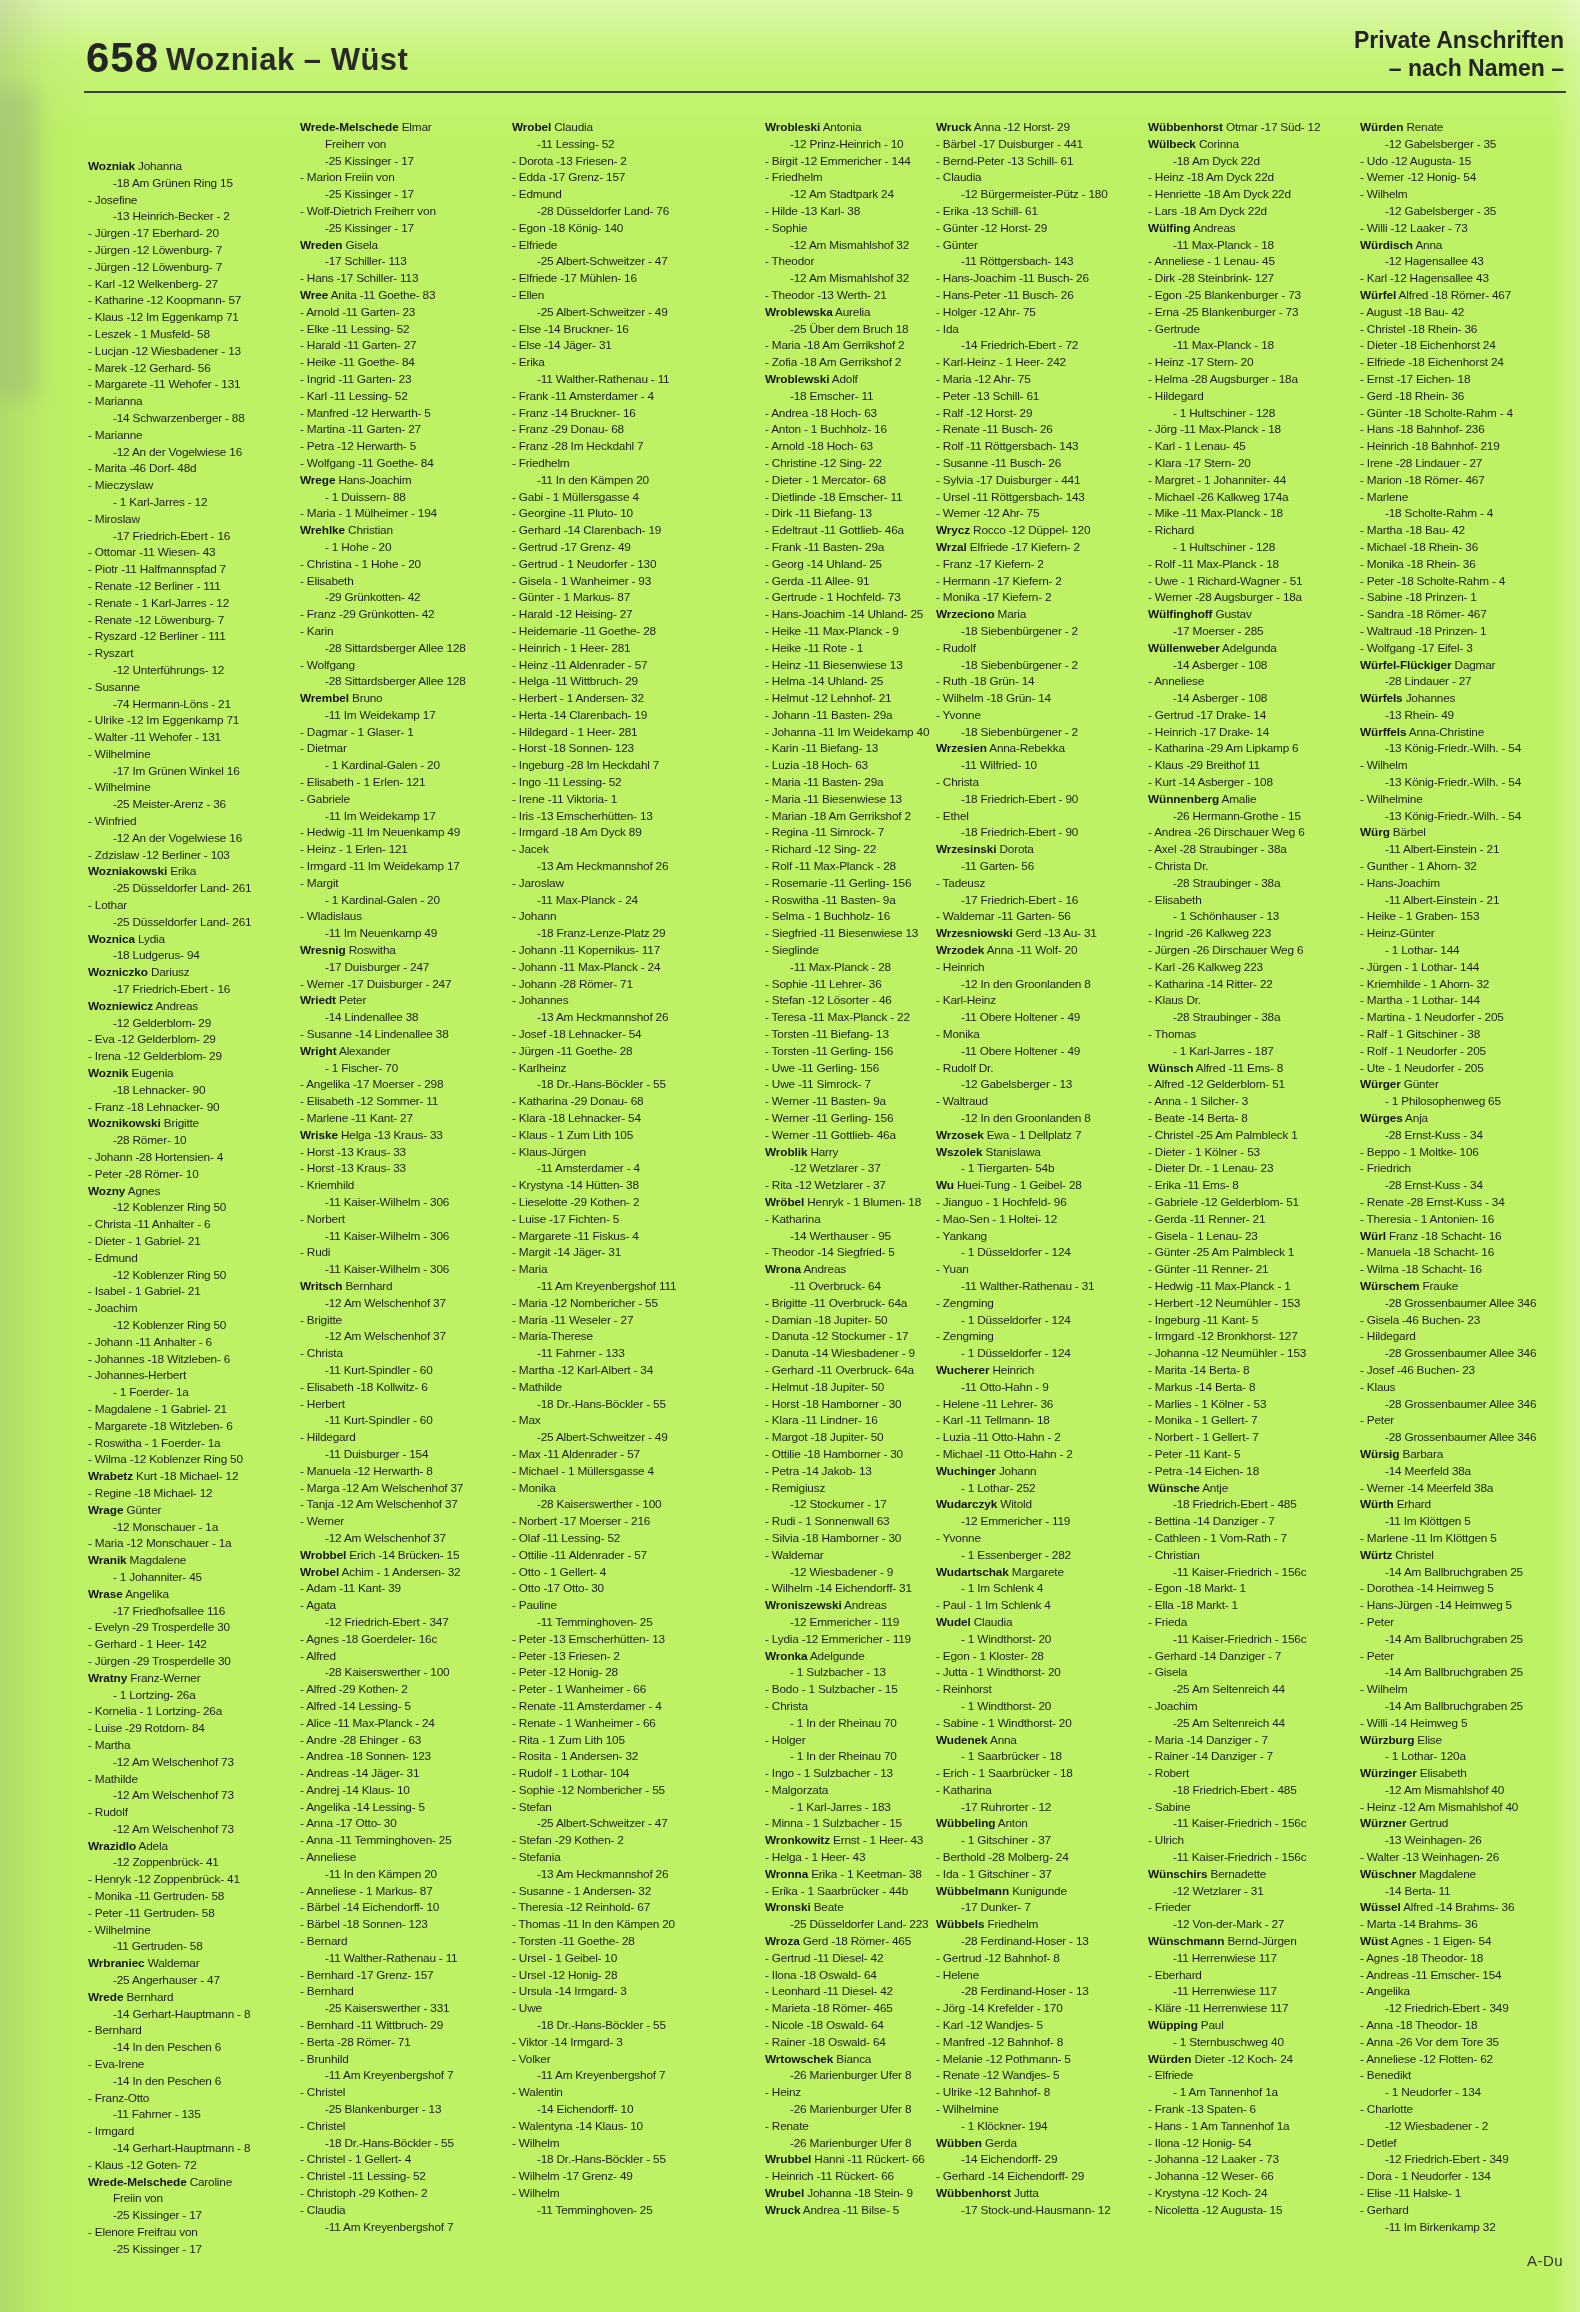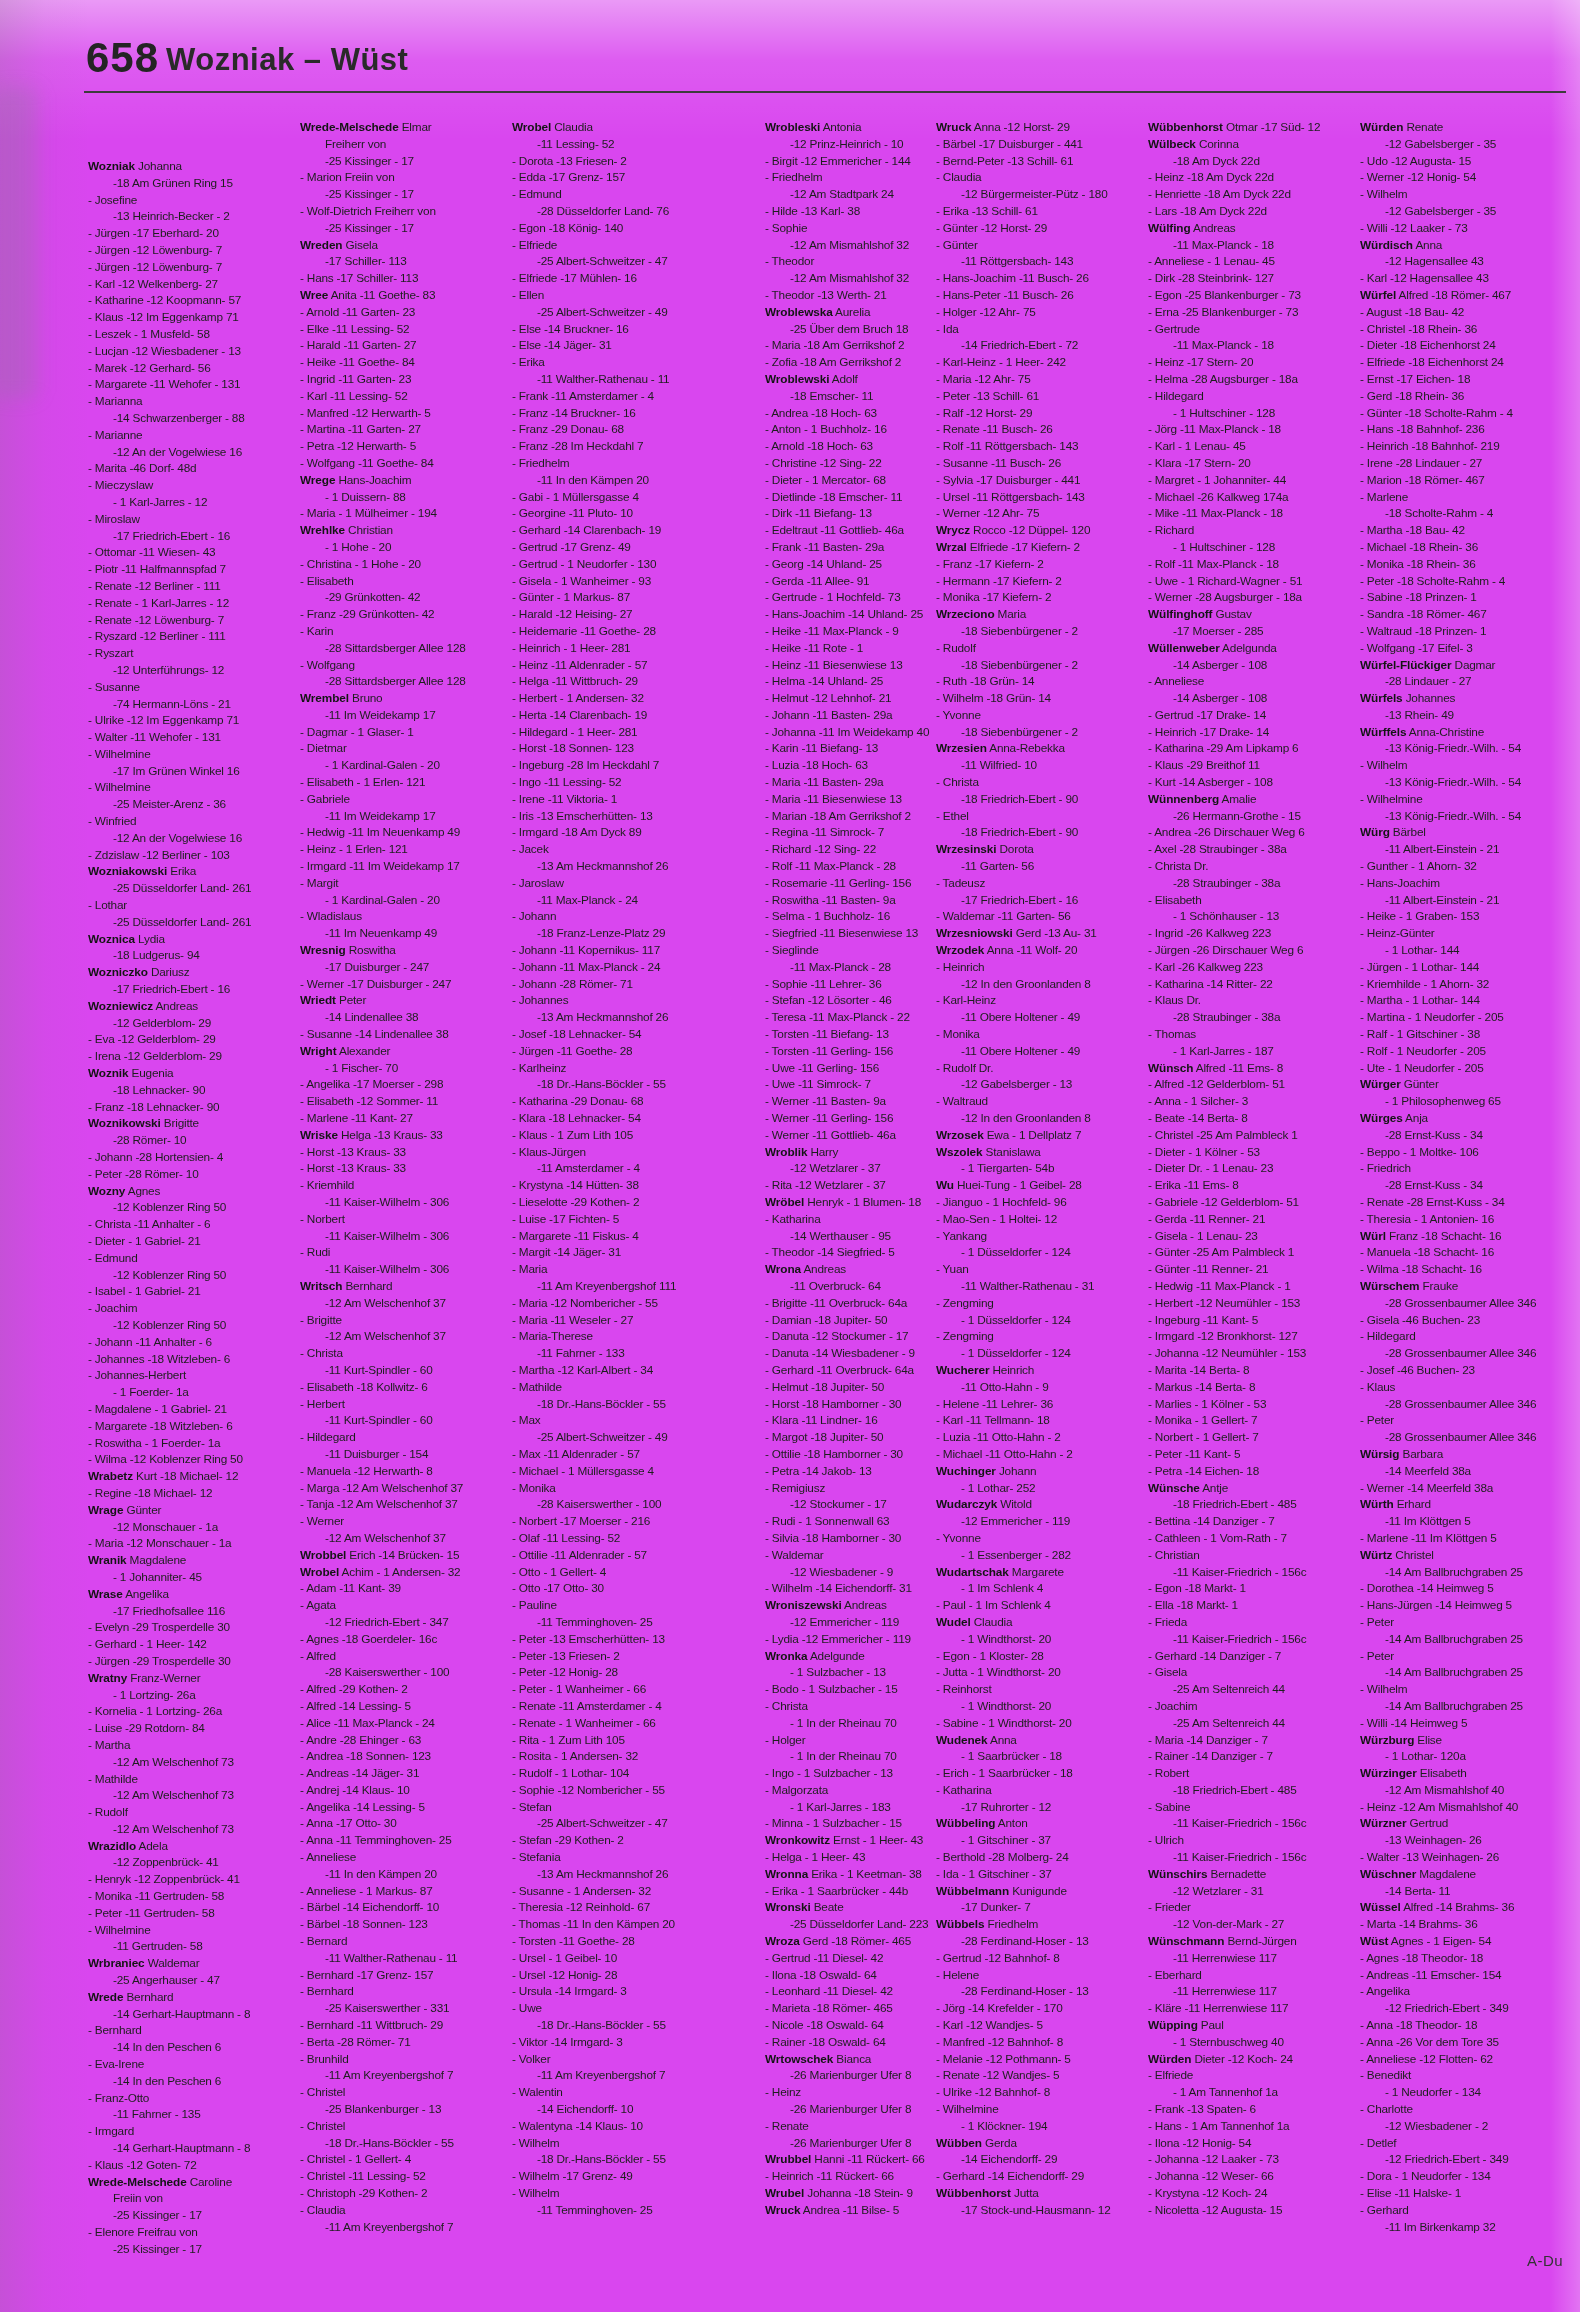--- a/index.html
+++ b/index.html
@@ -1,19 +1,19 @@
 <!DOCTYPE html>
 <html><head>
 <meta charset="utf-8">
 <style>
   html,body{margin:0;padding:0;}
   #page{
     position:relative;
     width:1580px;height:2312px;
-    background:#d946ef;
+    background:#bef264;
     font-family:"Liberation Sans", sans-serif;
     color:#1d1d1d;
     overflow:hidden;
   }
   
   #page::before{
     content:"";position:absolute;inset:0;pointer-events:none;
     background:
       linear-gradient(90deg, rgba(120,120,122,0.20), rgba(120,120,122,0.05) 45px, rgba(0,0,0,0) 90px),
       linear-gradient(180deg, rgba(255,255,255,0.45), rgba(255,255,255,0.12) 60px, rgba(0,0,0,0) 140px),
@@ -62,20 +62,24 @@
   }
 </style>
 </head>
 <body>
 
 <div id="page">
   <div class="gutter-shadow"></div>
 
   <div class="pagenum">658</div>
   <div class="pagerange">Wozniak – Wüst</div>
+  <div class="section">
+    <div>Private Anschriften</div>
+    <div>– nach Namen –</div>
+  </div>
   <div class="rule"></div>
 
   <div id="cols">
       <div class="col" style="left: 88px; margin-top: 39px;">
         <div class="line surname"><b>Wozniak</b> Johanna</div>
         <div class="line addr">-18 Am Grünen Ring 15</div>
         <div class="line entry">- Josefine</div>
         <div class="line addr">-13 Heinrich-Becker - 2</div>
         <div class="line entry">- Jürgen -17 Eberhard- 20</div>
         <div class="line entry">- Jürgen -12 Löwenburg- 7</div>

